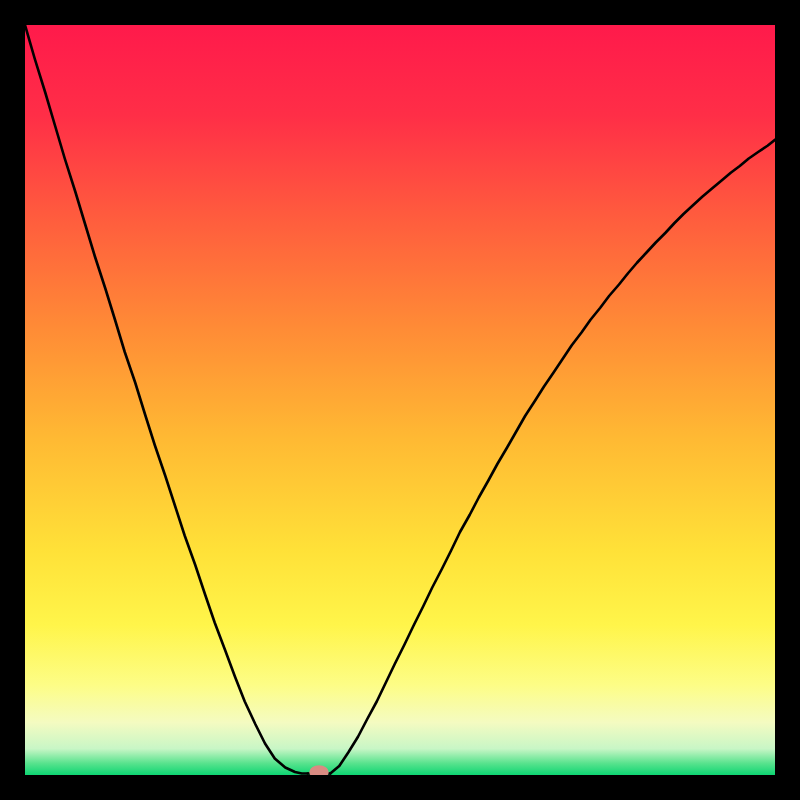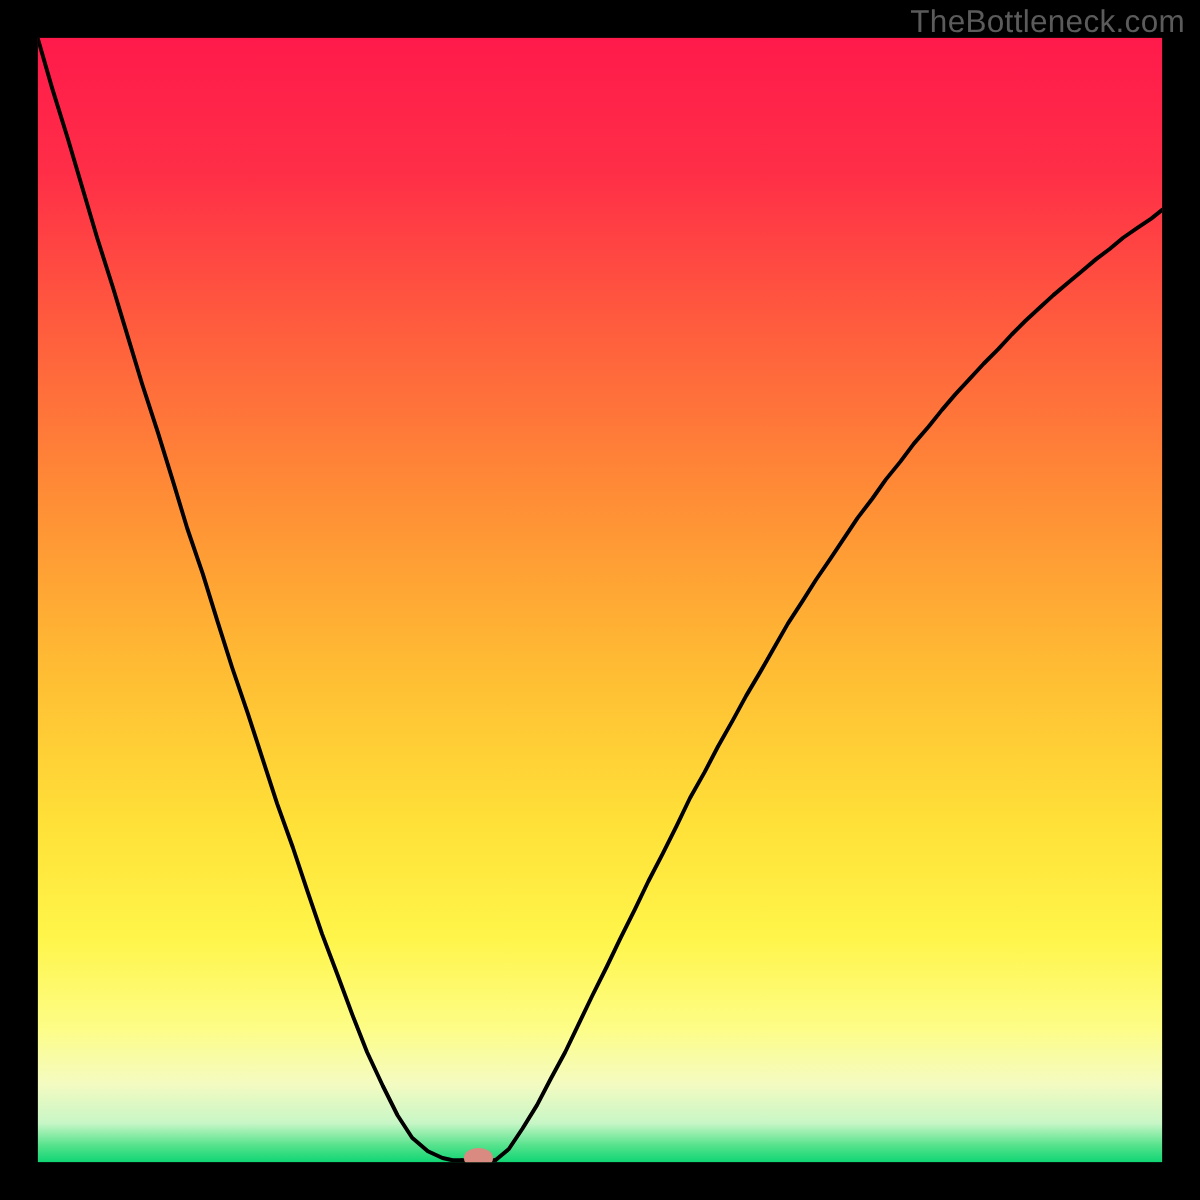--- a/index.html
+++ b/index.html
@@ -76,14 +76,13 @@
       </defs>
       <rect x="0" y="0" width="100" height="100" fill="url(#bgGrad)"></rect>
     </svg>
     <svg class="curve-svg" viewBox="0 0 100 100" preserveAspectRatio="none">
       <path id="curve-left" d="M0.000,0.000 L1.300,4.500 L2.700,9.000 L4.000,13.400 L5.300,17.800 L6.700,22.200 L8.000,26.500 L9.300,30.800 L10.700,35.100 L12.000,39.300 L13.300,43.600 L14.700,47.700 L16.000,51.900 L17.300,56.000 L18.700,60.100 L20.000,64.100 L21.300,68.100 L22.700,72.000 L24.000,75.900 L25.300,79.700 L26.700,83.400 L28.000,86.900 L29.300,90.200 L30.700,93.200 L32.000,95.800 L33.300,97.800 L34.700,99.000 L36.000,99.600 L36.900,99.800 L37.700,99.800 " fill="none" stroke="#000" stroke-width="0.35" stroke-linecap="round" stroke-linejoin="round"></path>
       <path id="curve-right" d="M40.700,99.800 L41.900,98.800 L43.100,97.000 L44.400,94.900 L45.600,92.600 L46.900,90.200 L48.100,87.700 L49.300,85.200 L50.600,82.600 L51.800,80.100 L53.100,77.500 L54.300,75.000 L55.600,72.500 L56.800,70.100 L58.000,67.600 L59.300,65.300 L60.500,63.000 L61.800,60.700 L63.000,58.500 L64.300,56.300 L65.500,54.200 L66.700,52.100 L68.000,50.100 L69.200,48.200 L70.500,46.300 L71.700,44.500 L72.900,42.700 L74.200,41.000 L75.400,39.300 L76.700,37.700 L77.900,36.100 L79.200,34.600 L80.400,33.100 L81.600,31.700 L82.900,30.300 L84.100,29.000 L85.400,27.700 L86.600,26.400 L87.800,25.200 L89.100,24.000 L90.300,22.900 L91.600,21.800 L92.800,20.800 L94.100,19.700 L95.300,18.800 L96.500,17.800 L97.800,16.900 L99.000,16.100 L100.000,15.300 " fill="none" stroke="#000" stroke-width="0.35" stroke-linecap="round" stroke-linejoin="round"></path>
       <path id="curve-bottom" d="M37.700,99.800 L40.700,99.800" fill="none" stroke="#000" stroke-width="0.35" stroke-linecap="round" stroke-linejoin="round"></path>
       <ellipse id="marker-dot" cx="39.200" cy="99.600" rx="1.3" ry="0.9" fill="#d98b82"></ellipse>
     </svg>
   </div>
-  <div class="watermark">TheBottleneck.com</div>
 </div>
 
 </body></html>

